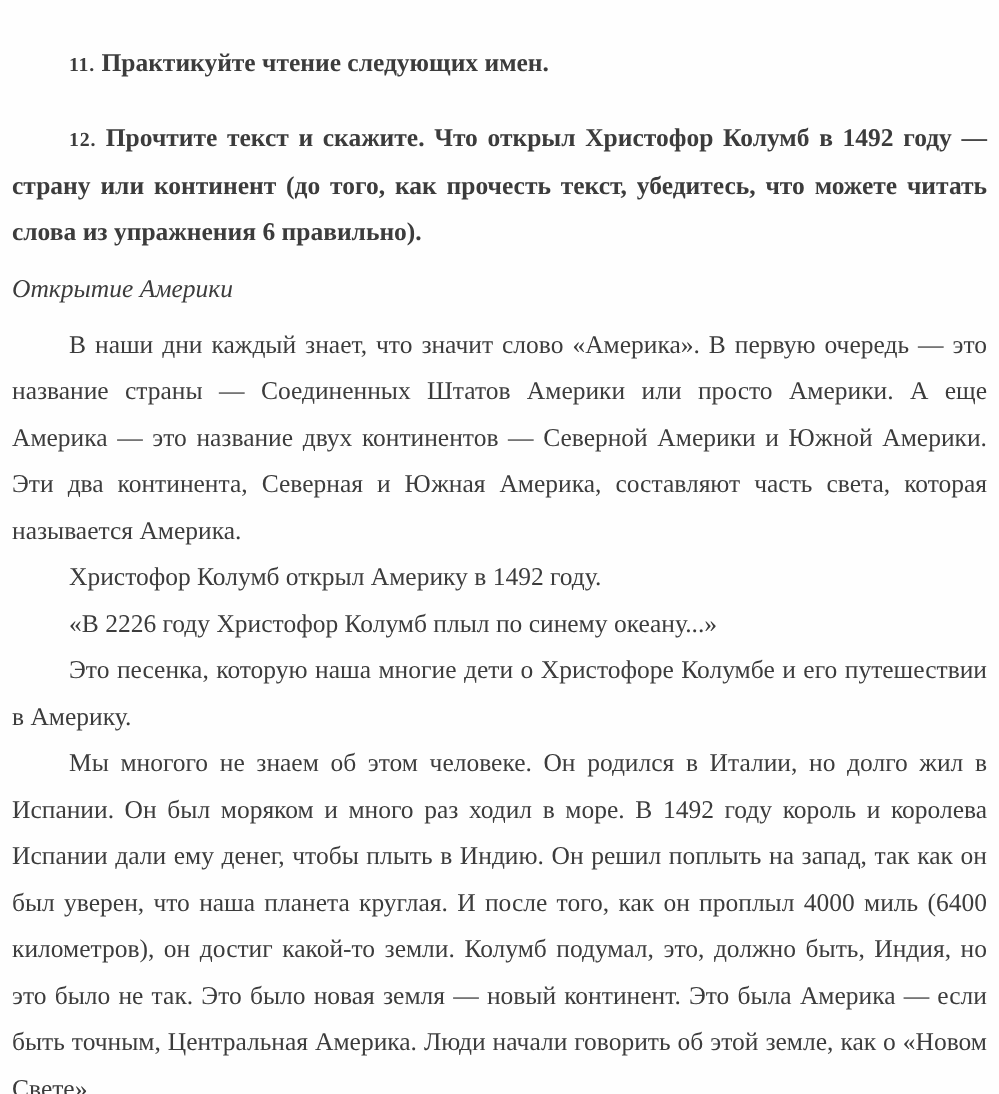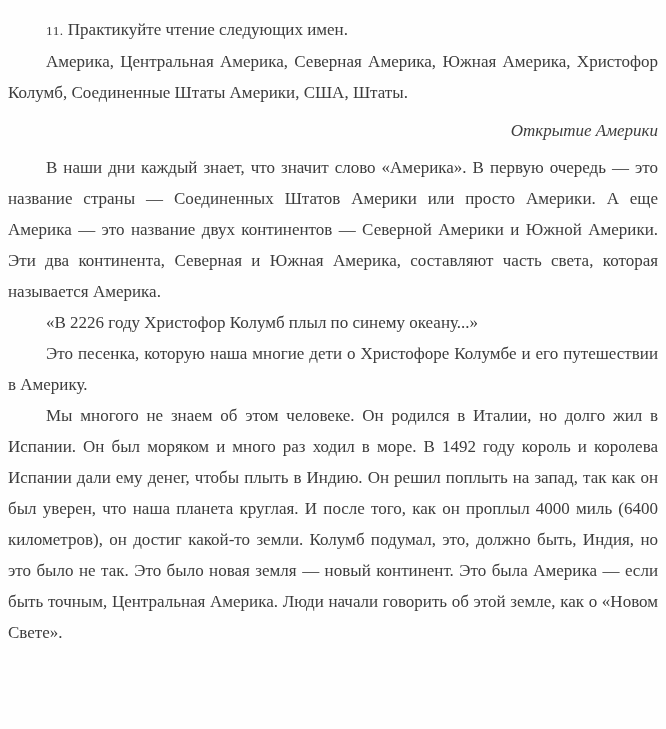--- a/index.html
+++ b/index.html
@@ -19,49 +19,54 @@
       line-height: 31px;
       text-align: justify;
       hyphens: auto;
       -webkit-hyphens: auto;
     }
     .para {
       margin: 0;
       text-indent: 38px;
     }
     .exercise {
-      margin-top: 6px;
+      margin-top: 18px;
+      font-weight: bold;
     }
     .ex-num {
       font-size: 0.78em;
       letter-spacing: 0.5px;
     }
     .story-title {
       margin: 7px 0 6px 0;
-      text-align: right;
+      text-align: left;
       text-indent: 0;
       font-style: italic;
       font-weight: normal;
       font-size: 17px;
       line-height: 31px;
     }
   </style>
 </head>
 <body>
 
 <div class="page">
 
   <p class="para exercise">
     <span class="ex-num">11.</span>
     <span>Практикуйте чтение следующих имен.</span>
   </p>
 
-  <p class="para">Америка, Центральная Америка, Северная Америка, Южная Америка, Христофор Колумб, Соединенные Штаты Америки, США, Штаты.</p>
 
+  <p class="para exercise">
+    <span class="ex-num">12.</span>
+    <span>Прочтите текст и скажите. Что открыл Христофор Колумб в 1492 году — страну или континент (до того, как прочесть текст, убедитесь, что можете читать слова из упражнения 6 правильно).</span>
+  </p>
 
   <h2 class="story-title">Открытие Америки</h2>
 
   <p class="para">В наши дни каждый знает, что значит слово «Америка». В первую очередь — это название страны — Соединенных Штатов Америки или просто Америки. А еще Америка — это название двух континентов — Северной Америки и Южной Америки. Эти два континента, Северная и Южная Америка, составляют часть света, которая называется Америка.</p>
+  <p class="para">Христофор Колумб открыл Америку в 1492 году.</p>
   <p class="para">«В 2226 году Христофор Колумб плыл по синему океану...»</p>
   <p class="para">Это песенка, которую наша многие дети о Христофоре Колумбе и его путешествии в Америку.</p>
   <p class="para">Мы многого не знаем об этом человеке. Он родился в Италии, но долго жил в Испании. Он был моряком и много раз ходил в море. В 1492 году король и королева Испании дали ему денег, чтобы плыть в Индию. Он решил поплыть на запад, так как он был уверен, что наша планета круглая. И после того, как он проплыл 4000 миль (6400 километров), он достиг какой-то земли. Колумб подумал, это, должно быть, Индия, но это было не так. Это было новая земля — новый континент. Это была Америка — если быть точным, Центральная Америка. Люди начали говорить об этой земле, как о «Новом Свете».</p>
 
 </div>
 
 </body></html>

